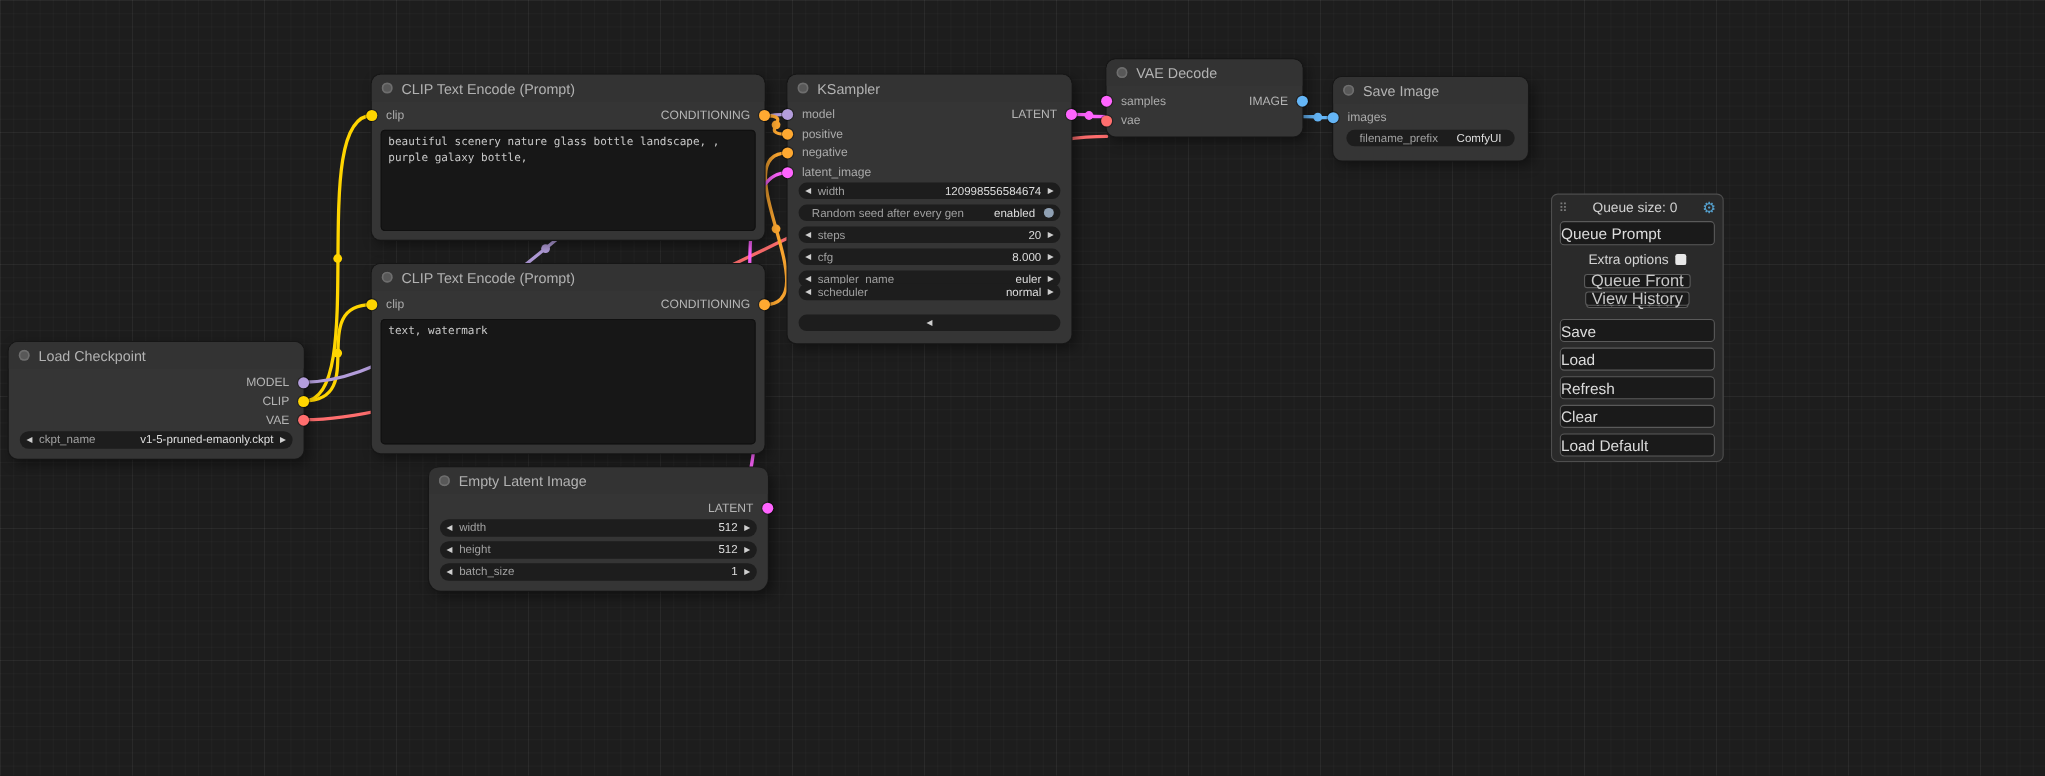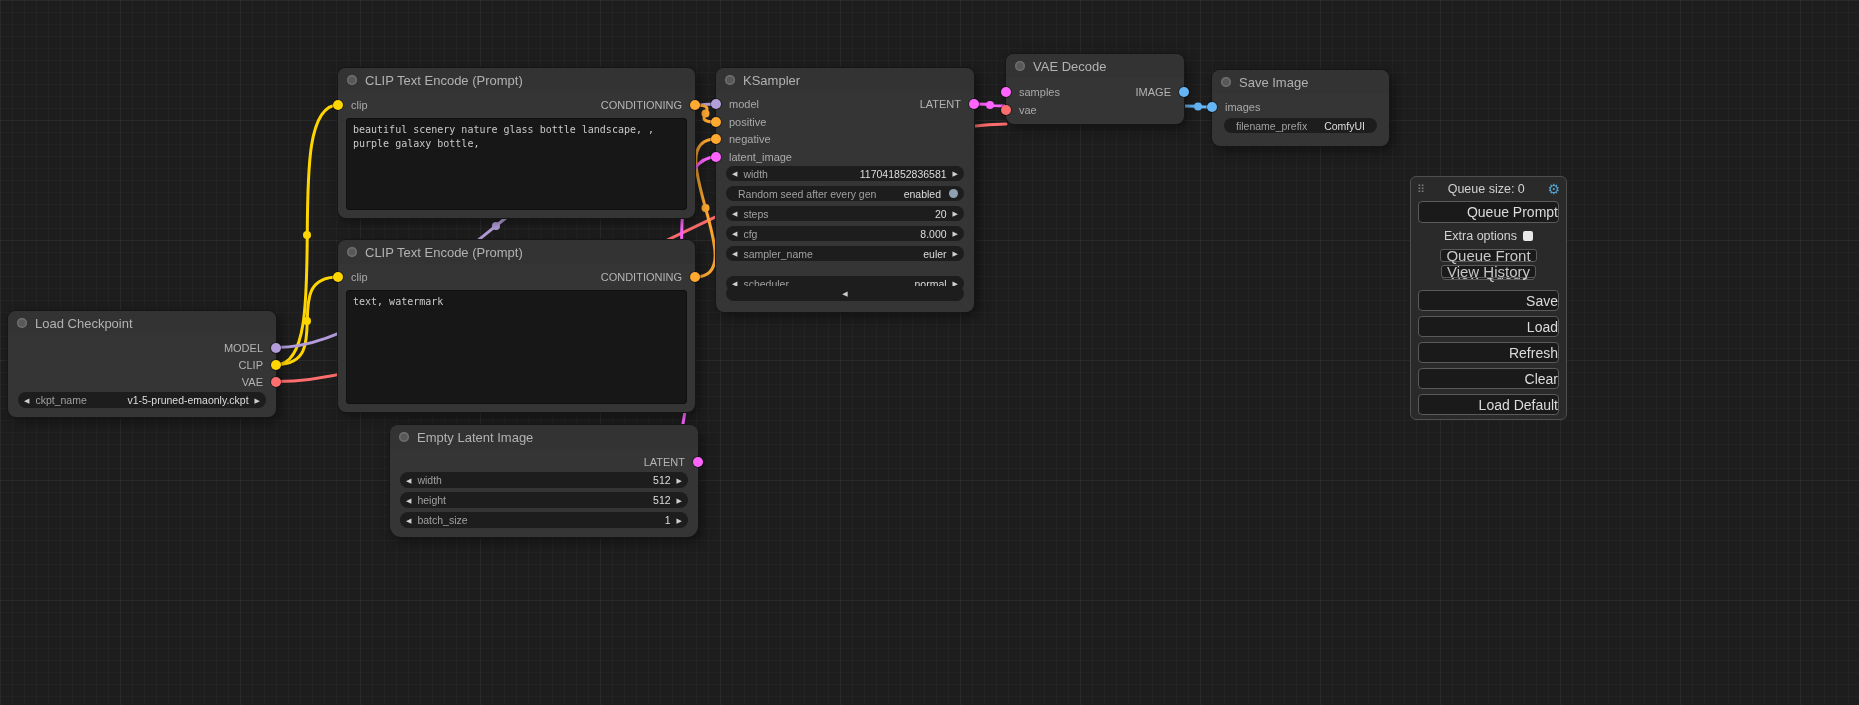--- a/index.html
+++ b/index.html
@@ -53,21 +53,21 @@
     background:#2a2a2a;border:1px solid #4e4e4e;border-radius:6px;z-index:4;
     box-sizing:border-box;
   }
   .qheader{position:absolute;top:3px;left:6px;right:6px;height:18px;display:flex;align-items:center;}
   .qhandle{color:#7c7c7c;font-size:11px;flex:0 0 auto;cursor:grab;}
   .qtitle{flex:1 1 auto;text-align:center;color:#d0d0d0;font-size:12.5px;}
   .qgear{color:#55a2d0;font-size:14px;flex:0 0 auto;cursor:pointer;}
   .qbtn{
     position:absolute;left:7px;right:7px;height:21px;background:#1a1a1a;
     border:1px solid #5a5a5a;border-radius:4px;color:#dcdcdc;font-size:14px;
-    line-height:20px;text-align:right;box-sizing:border-box;cursor:pointer;
+    line-height:20px;text-align:left;box-sizing:border-box;cursor:pointer;
   }
   .extra-row{position:absolute;top:52px;left:0;right:0;display:flex;align-items:center;justify-content:center;gap:6px;color:#d2d2d2;font-size:12.5px;}
   .checkbox{width:10px;height:10px;background:#e8e8e8;border-radius:2px;cursor:pointer;}
   .qsmall{
     display:inline-block;height:13px;line-height:12px;font-size:15px;background:#1a1a1a;
     border:1px solid #5a5a5a;border-radius:3px;color:#c8c8c8;padding:0 5px;
     box-sizing:border-box;cursor:pointer;
   }
   .qsmall-row{position:absolute;top:70px;left:0;right:0;text-align:center;}
   .qhist-row{position:absolute;top:86px;left:0;right:0;text-align:center;}
@@ -183,21 +183,21 @@
     <div class="slot in" style="top:81px;"><span>latent_image</span></div>
     <div class="slot out" style="top:28px;"><span>LATENT</span></div>
     <span class="sdot" style="left:-5px;top:31px;background:#b39ddb;"></span>
     <span class="sdot" style="left:-5px;top:49px;background:#ffa931;"></span>
     <span class="sdot" style="left:-5px;top:66px;background:#ffa931;"></span>
     <span class="sdot" style="left:-5px;top:84px;background:#ff64ff;"></span>
     <span class="sdot" style="right:-5px;top:31px;background:#ff64ff;"></span>
     <div class="widget" style="top:98px;">
       <span class="arrow">◀</span>
       <span class="wlabel">width</span>
-      <span class="wvalue">117041852836581</span>
+      <span class="wvalue">120998556584674</span>
       <span class="arrow">▶</span>
     </div>
     <div class="widget" style="top:118px;">
       <span class="wlabel">Random seed after every gen</span>
       <span class="wvalue">enabled</span>
       <span class="toggle"></span>
     </div>
     <div class="widget" style="top:138px;">
       <span class="arrow">◀</span>
       <span class="wlabel">steps</span>
@@ -209,21 +209,21 @@
       <span class="wlabel">cfg</span>
       <span class="wvalue">8.000</span>
       <span class="arrow">▶</span>
     </div>
     <div class="widget" style="top:178px;">
       <span class="arrow">◀</span>
       <span class="wlabel">sampler_name</span>
       <span class="wvalue">euler</span>
       <span class="arrow">▶</span>
     </div>
-    <div class="widget" style="top:208px;justify-content:space-between;">
+    <div class="widget" style="top:190px;justify-content:space-between;">
       <span class="arrow">◀</span>
       <span class="wlabel">scheduler</span>
       <span class="wvalue">normal</span>
       <span class="arrow">▶</span>
     </div>
     <div class="widget" style="top:218px;flex-direction:column;">
       <span class="arrow">◀</span>
       <span class="wlabel">denoise</span>
       <span class="wvalue">1.000</span>
       <span class="arrow">▶</span>

